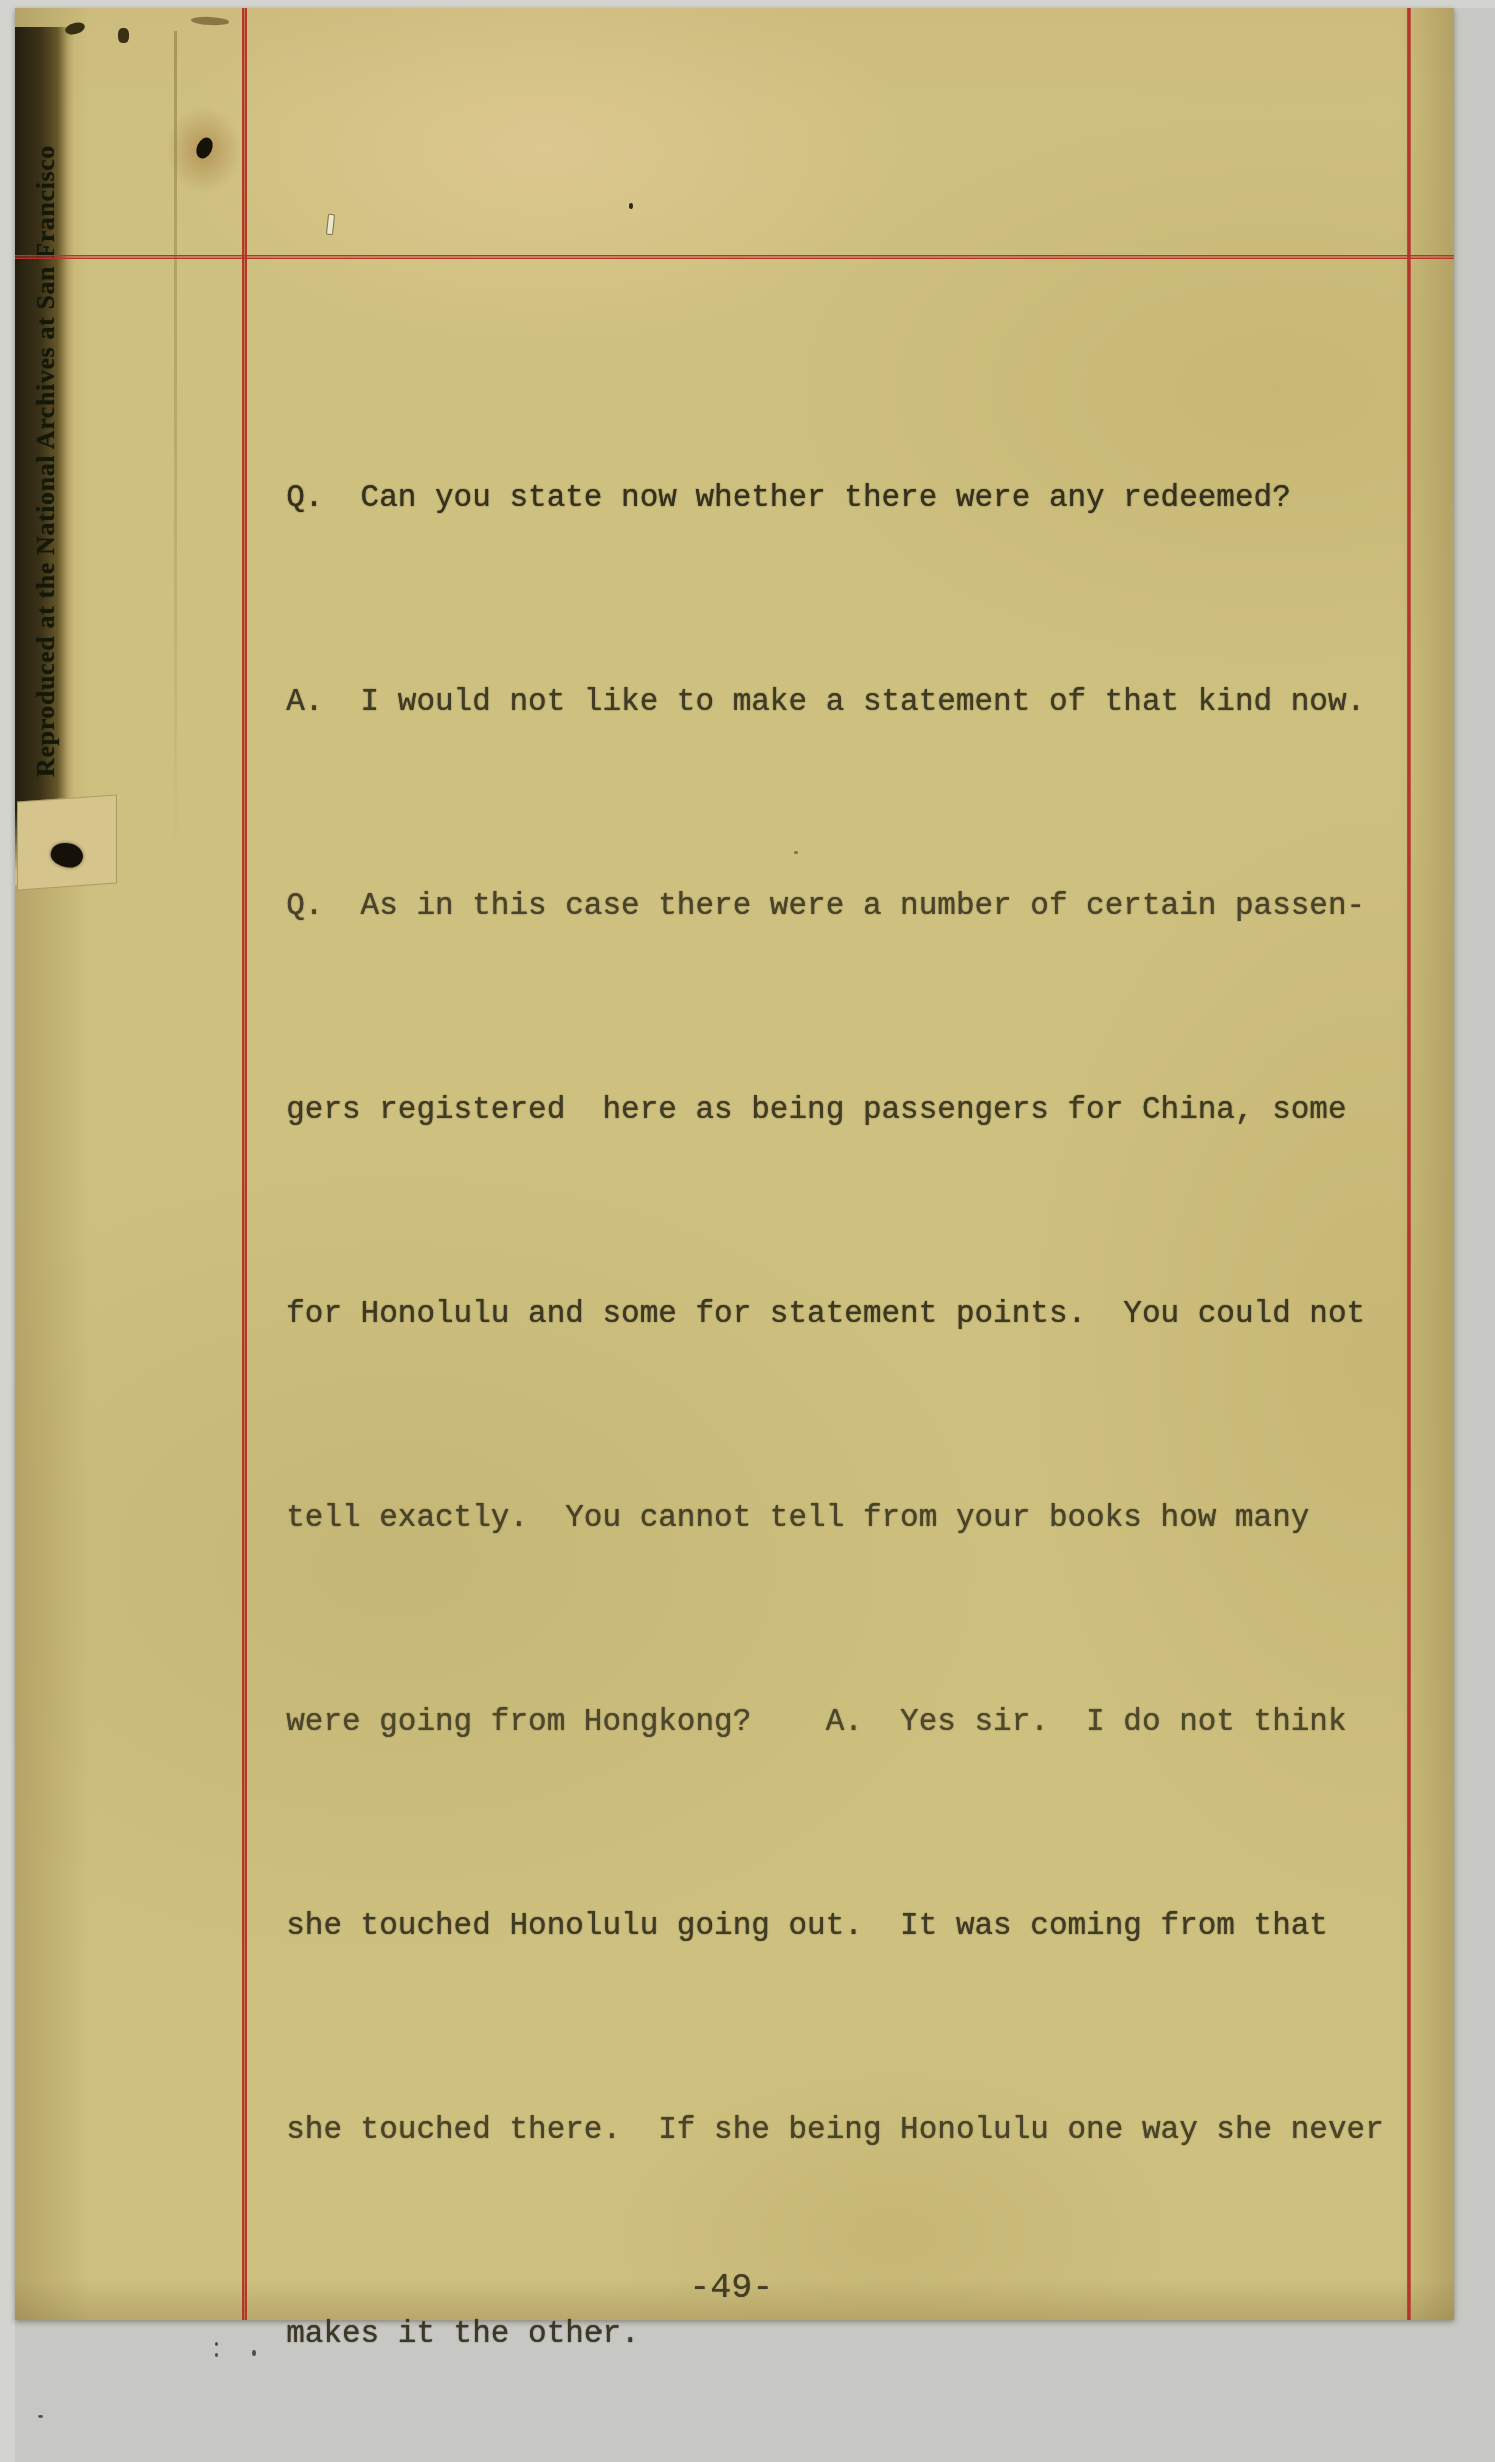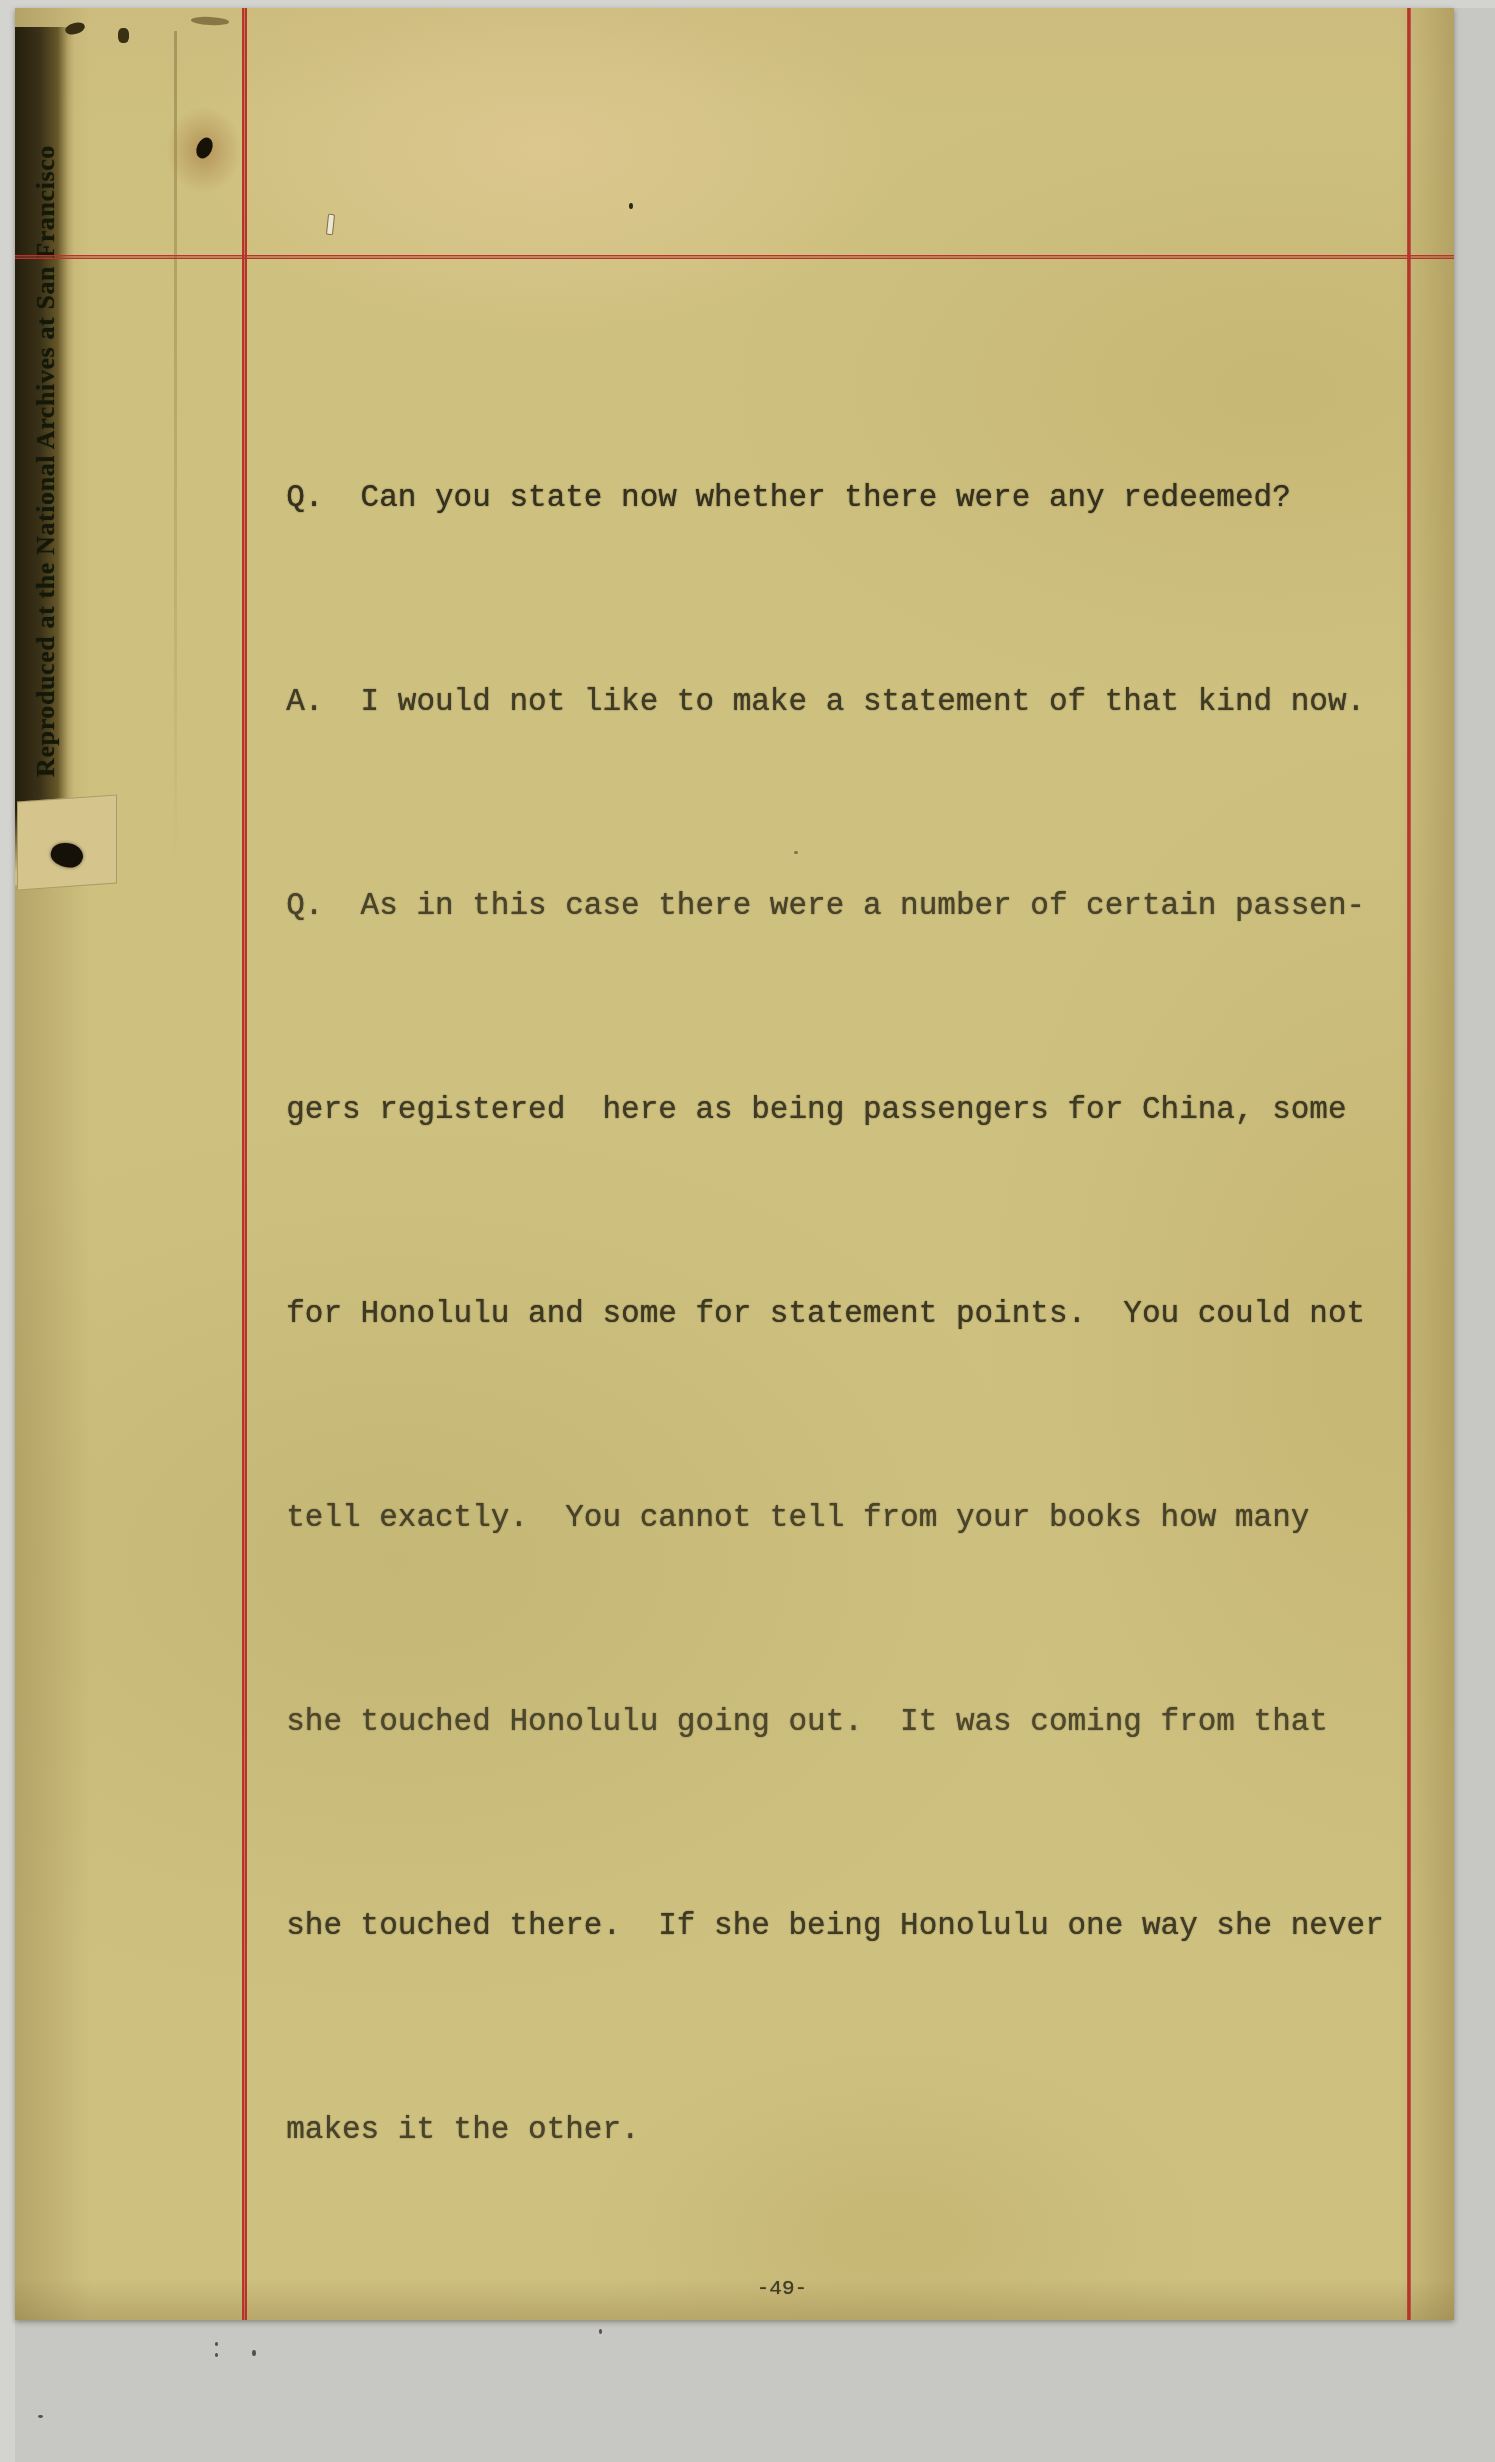--- a/index.html
+++ b/index.html
@@ -80,22 +80,22 @@
     font-family:"Liberation Mono",monospace;font-size:31px;line-height:68px;
     color:var(--ink,#35311e);white-space:pre;
     text-shadow:0 0 0.9px rgba(48,44,26,.9),0 0 2.1px rgba(48,44,26,.3);
   }
   .line{height:68px;}
   .line:nth-child(2n){opacity:.93}
   .line:nth-child(3n){opacity:.87}
   .line:nth-child(5n){opacity:.95}
   .line:nth-child(7n){opacity:.84}
   .page-num{
-    position:absolute;left:640px;top:2251px;width:152px;z-index:4;text-align:right;
-    font-family:"Liberation Mono",monospace;font-size:21px;line-height:59px;
+    position:absolute;left:640px;top:2251px;width:152px;z-index:4;text-align:center;
+    font-family:"Liberation Mono",monospace;font-size:35px;line-height:59px;
     color:var(--ink,#35311e);text-shadow:0 0 0.9px rgba(48,44,26,.9);opacity:.9;
   }
   
   .speck{position:absolute;z-index:6;background:#2c2716;border-radius:50%;}
   .mark-corner-a{left:50px;top:15.2px;width:20px;height:10.6px;transform:rotate(-15deg);background:#372d12;}
   .mark-corner-b{left:176px;top:9.4px;width:38px;height:7.6px;background:rgba(80,62,22,.55);transform:rotate(3deg);}
   .mark-squiggle{left:103px;top:20px;width:10.6px;height:15.2px;background:#3a3014;border-radius:40%;}
   .white-dash{left:312px;top:206px;width:5.3px;height:19px;background:#ece7d2;border:0.9px solid rgba(60,50,25,.55);
     border-radius:1.8px;transform:rotate(6deg);background-clip:padding-box;}
   .speck-a{left:614px;top:195px;width:4.1px;height:6.4px;}
@@ -128,20 +128,21 @@
     <div class="hole-halo"></div>
     <div class="hole-dot"></div>
 
     <div class="transcript">
       <div class="line">Q.  Can you state now whether there were any redeemed?</div>
       <div class="line">A.  I would not like to make a statement of that kind now.</div>
       <div class="line">Q.  As in this case there were a number of certain passen-</div>
       <div class="line">gers registered  here as being passengers for China, some</div>
       <div class="line">for Honolulu and some for statement points.  You could not</div>
       <div class="line">tell exactly.  You cannot tell from your books how many</div>
+      <div class="line">were going from Hongkong?    A.  Yes sir.  I do not think</div>
       <div class="line">she touched Honolulu going out.  It was coming from that</div>
       <div class="line">she touched there.  If she being Honolulu one way she never</div>
       <div class="line">makes it the other.</div>
       
       
       
       
       
       
       

